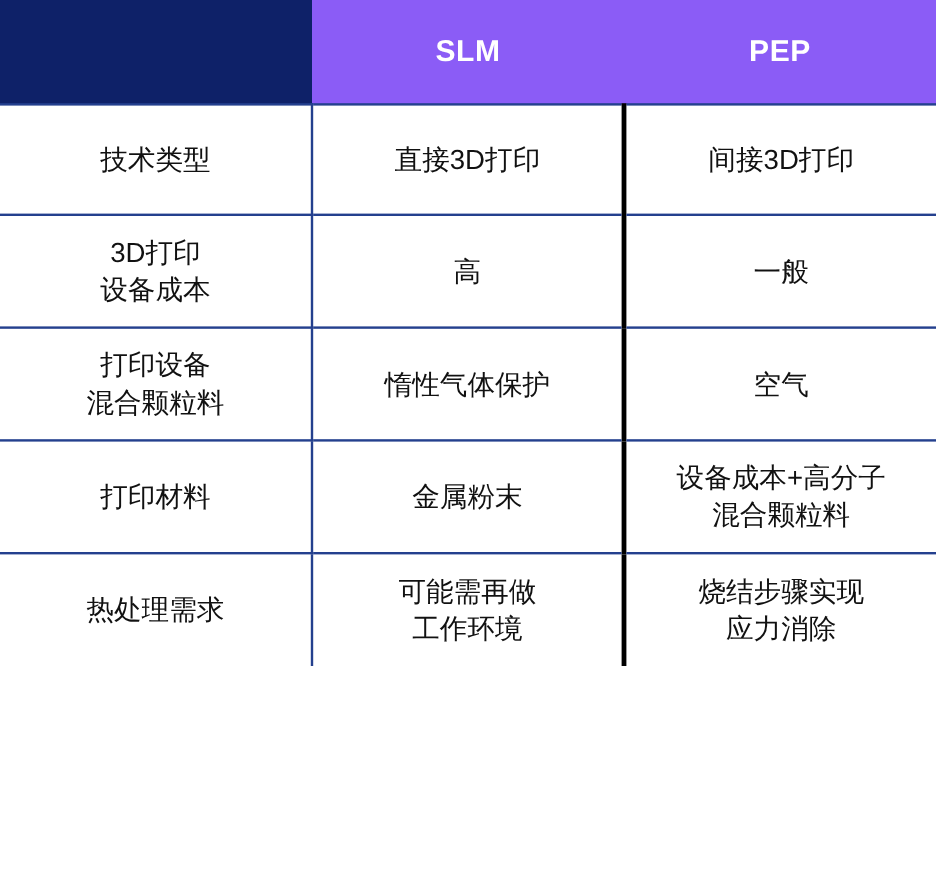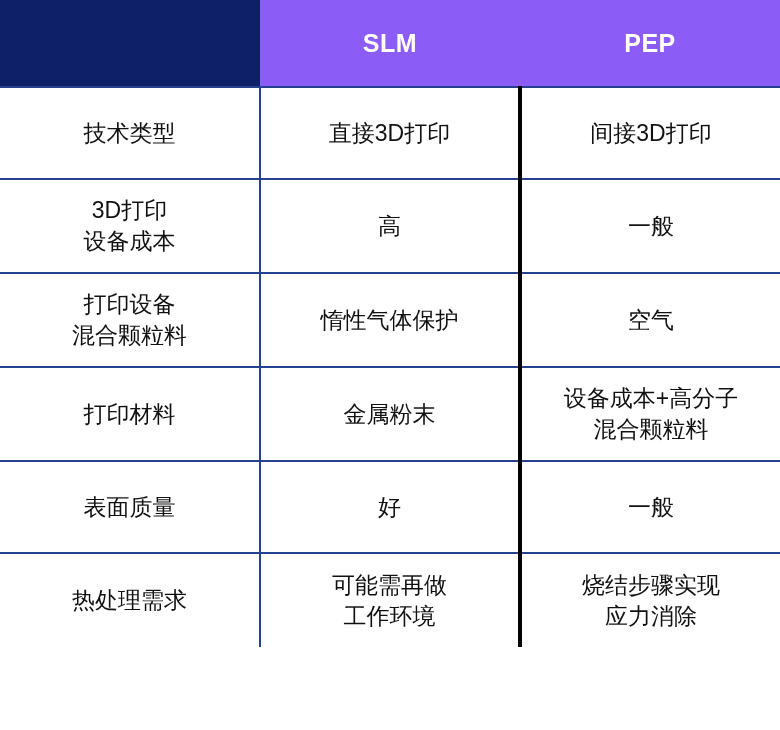--- a/index.html
+++ b/index.html
@@ -137,31 +137,20 @@
         <td class="mid">
           <span class="cellline">金属粉末</span>
         </td>
         <td>
           <span class="cellline">设备成本+高分子</span>
           <span class="cellline">混合颗粒料</span>
         </td>
       </tr>
 
 
-      <tr class="r-h1">
-        <td class="label">
-          <span class="cellline">表面质量</span>
-        </td>
-        <td class="mid">
-          <span class="cellline">好</span>
-        </td>
-        <td>
-          <span class="cellline">一般</span>
-        </td>
-      </tr>
 
       <tr class="r-h2">
         <td class="label">
           <span class="cellline">热处理需求</span>
         </td>
         <td class="mid">
           <span class="cellline">可能需再做</span>
           <span class="cellline">工作环境</span>
         </td>
         <td>

